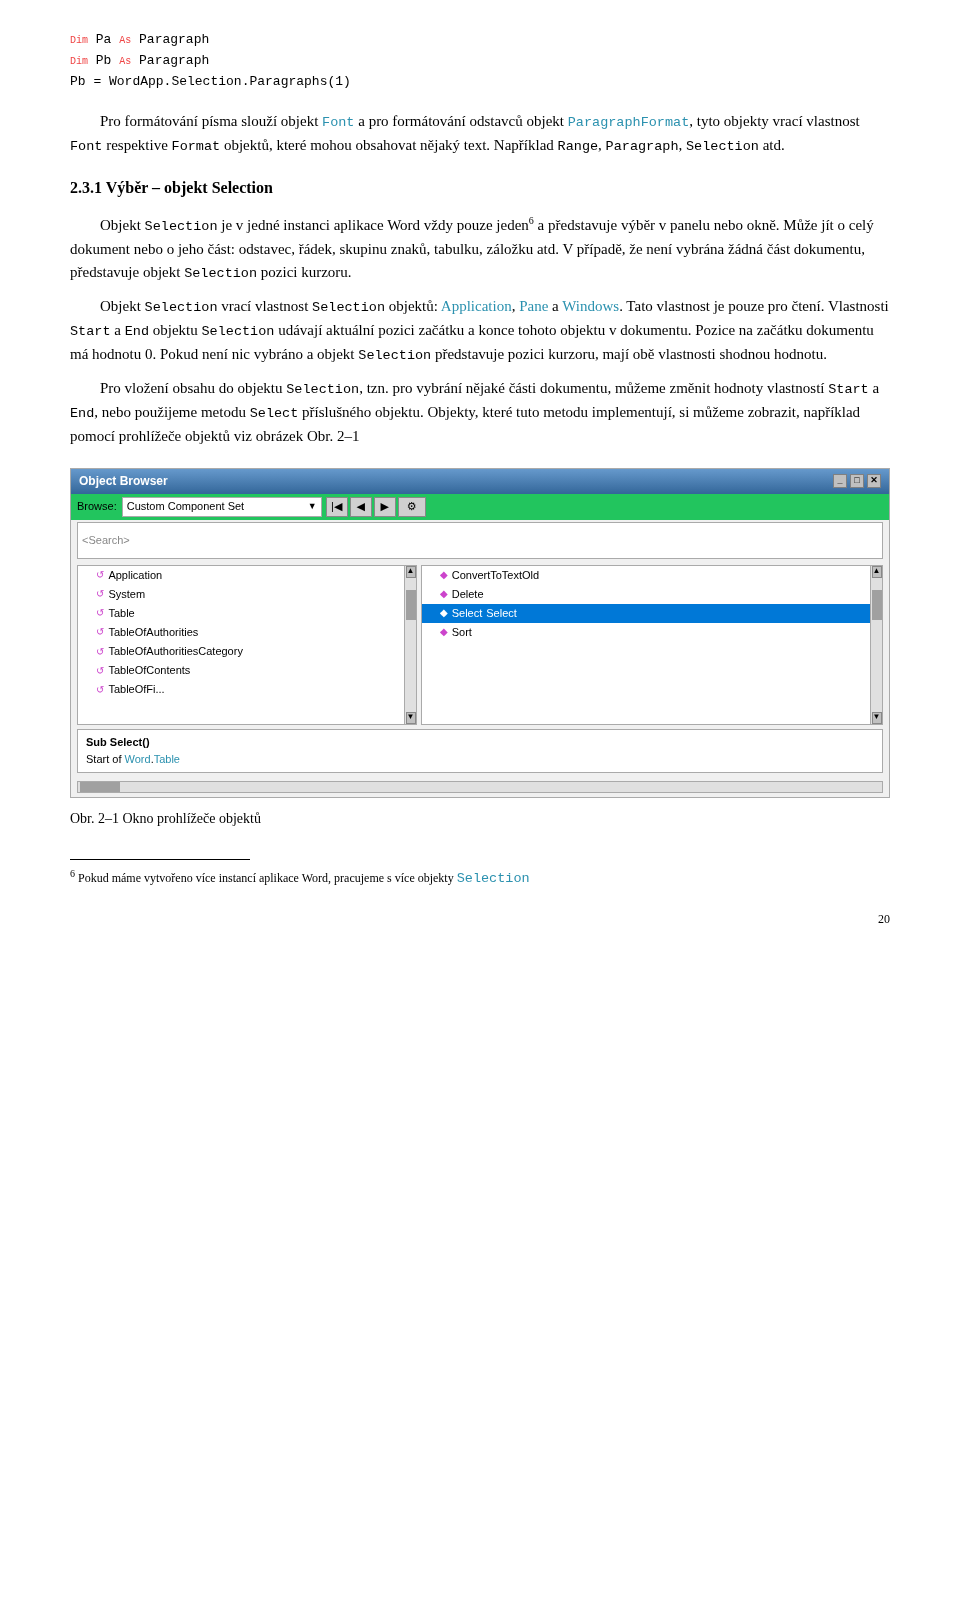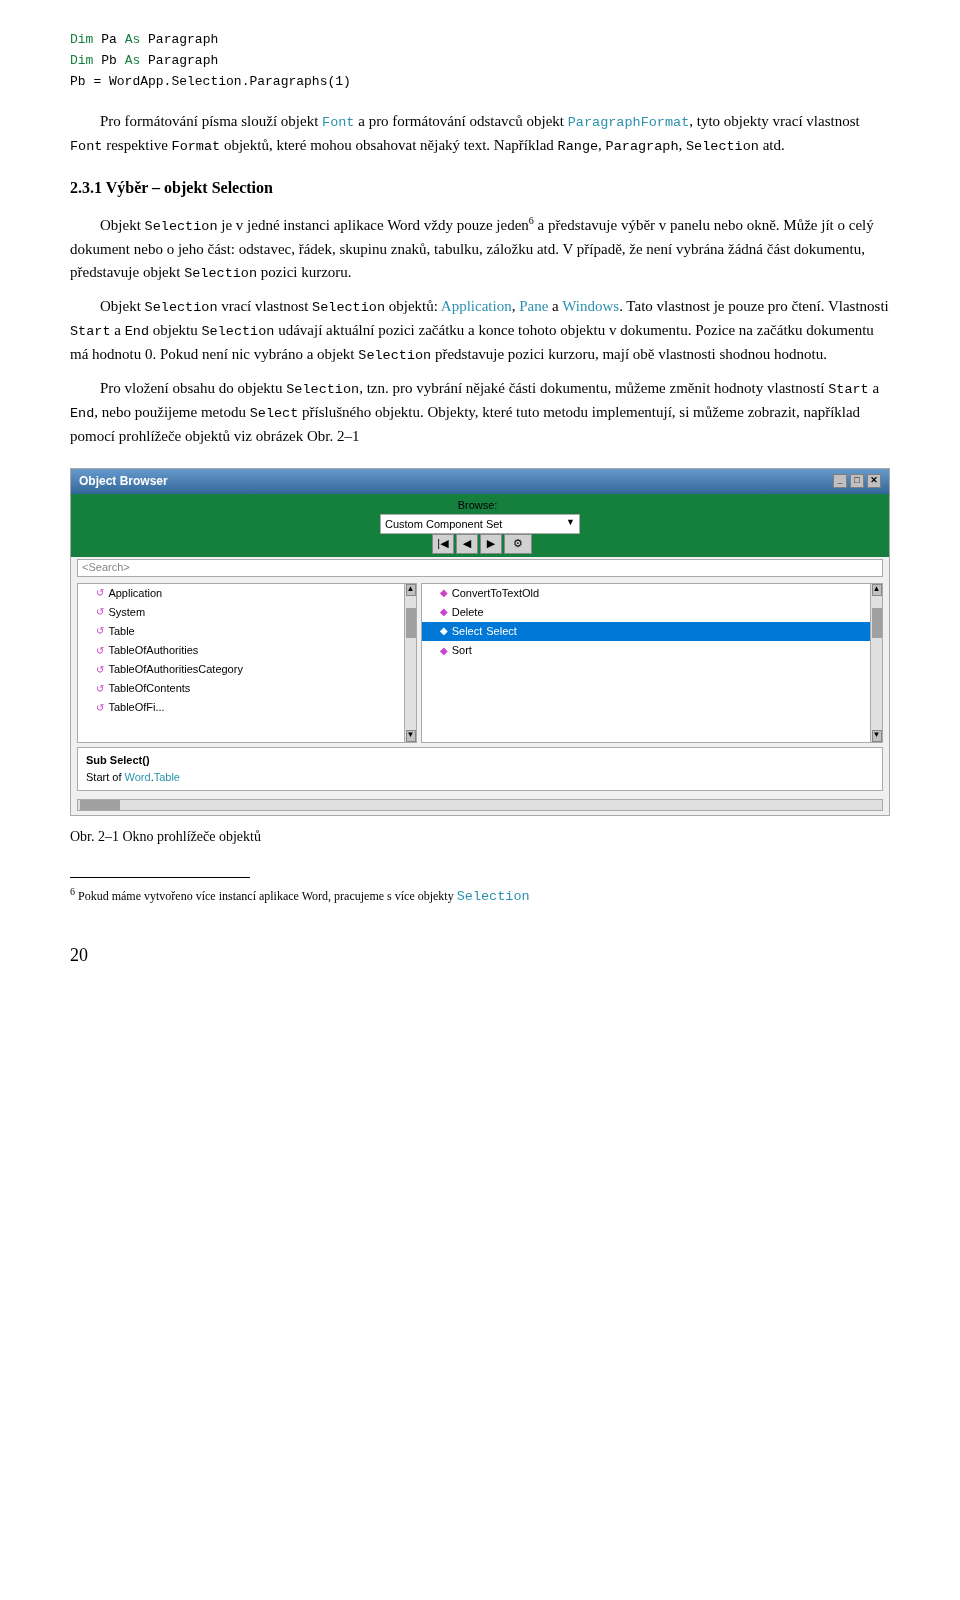--- a/index.html
+++ b/index.html
@@ -20,22 +20,22 @@
       margin-bottom: 18px;
       line-height: 1.6;
     }
     .code-inline {
       font-family: 'Courier New', Courier, monospace;
       font-size: 13.5px;
       color: #000;
     }
     .code-blue {
       font-family: 'Courier New', Courier, monospace;
-      font-size: 13px;
-      color: #15803d;
+      font-size: 10px;
+      color: #ef4444;
     }
     .code-teal {
       font-family: 'Courier New', Courier, monospace;
       font-size: 13.5px;
       color: #2b91af;
     }
     .text-teal {
       color: #2b91af;
     }
     p {
@@ -83,49 +83,49 @@
       justify-content: center;
       font-size: 9px;
       color: #000;
       font-family: Arial, sans-serif;
       cursor: default;
     }
     .fig-row {
       display: flex;
       align-items: center;
       padding: 3px 6px;
-      background: #15803d;
-      flex-direction: column;
+      background: #22c55e;
     }
     .fig-label {
       font-size: 11px;
       margin-right: 5px;
       color: #000;
       font-family: Arial, sans-serif;
     }
     .fig-browse-select {
       background: white;
       border: 1px solid #aaa;
       padding: 1px 4px;
       font-size: 11px;
       min-width: 200px;
       height: 20px;
       display: flex;
+      align-items: center;
       justify-content: space-between;
       font-family: Arial, sans-serif;
     }
     .fig-search-row {
       padding: 2px 6px;
       background: #f0f0f0;
     }
     .fig-search-box {
       background: white;
       border: 1px solid #aaa;
       width: 100%;
-      height: 18px;
+      height: 37px;
       font-size: 11px;
       padding: 1px 4px;
       font-family: Arial, sans-serif;
       display: flex;
       align-items: center;
     }
     .fig-lists-area {
       display: flex;
       padding: 4px 6px;
       gap: 4px;
@@ -227,23 +227,23 @@
     }
     .footnote-line {
       border-top: 1px solid #000;
       width: 180px;
       margin: 30px 0 6px 0;
     }
     .footnote-text {
       font-size: 12px;
     }
     .page-number {
-      text-align: left;
-      margin-top: 34px;
-      font-size: 18px;
+      text-align: right;
+      margin-top: 20px;
+      font-size: 12px;
     }
     sup {
       font-size: 10px;
     }
     .right-list-box {
       flex: 1;
       background: white;
       border: 1px solid #aaa;
       height: 160px;
       overflow: hidden;

